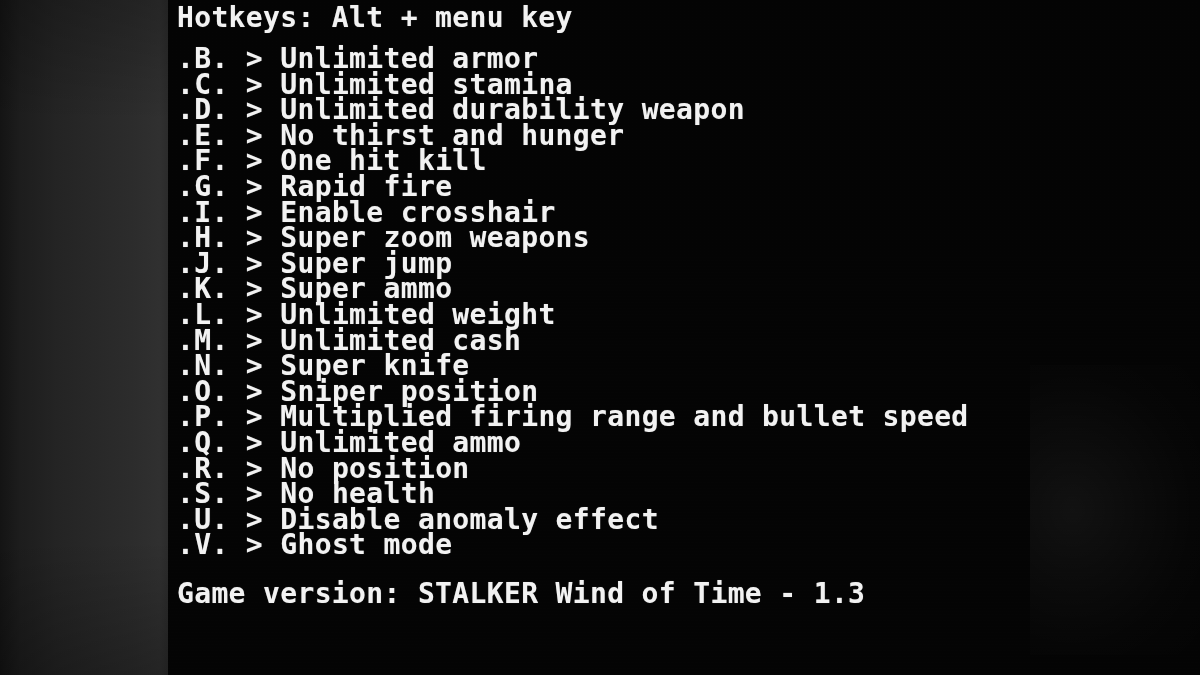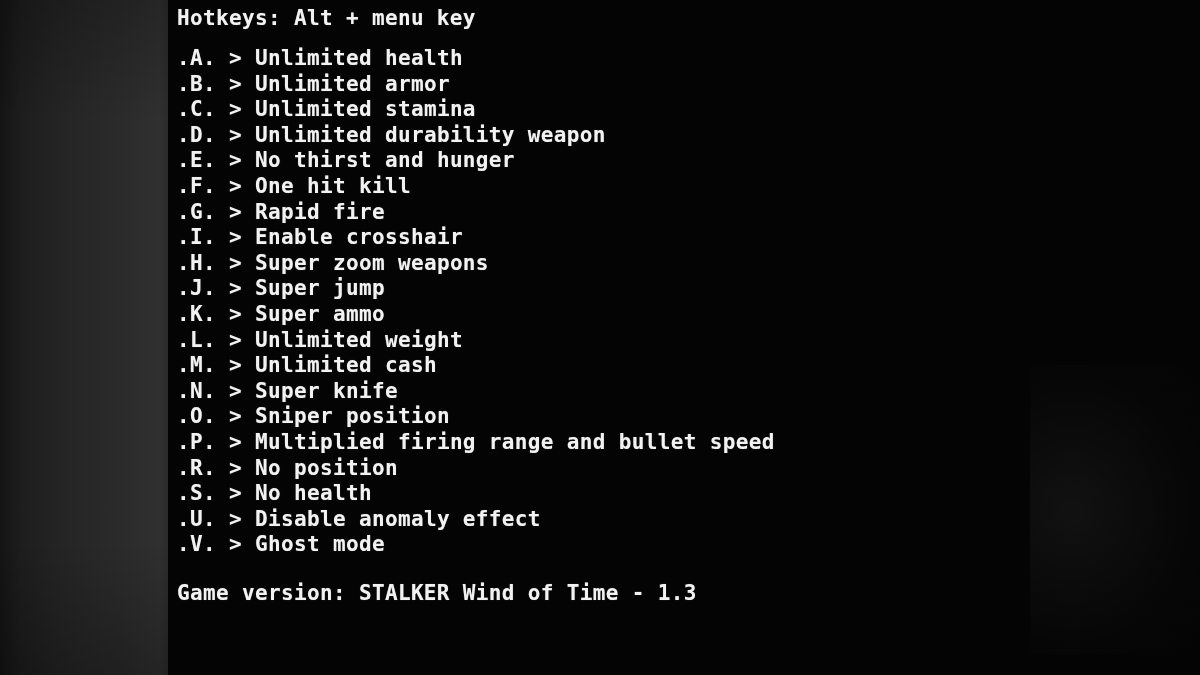--- a/index.html
+++ b/index.html
@@ -98,21 +98,21 @@
   #text-block {
     position: absolute;
     left: 9px;
     top: 5px;
     width: 1020px;
   }
 
   .line {
     height: 25.6px;
     line-height: 25.6px;
-    font-size: 21px;
+    font-size: 28px;
     letter-spacing: 0.35px;
     color: #f2f2f2;
     white-space: pre;
     font-weight: bold;
     text-shadow: 0 0 1px rgba(255,255,255,0.35);
   }
 
   .title-line {
     height: 26px;
     line-height: 26px;
@@ -144,36 +144,36 @@
   <div id="console">
     <div id="noise"></div>
 
     <div id="text-block">
 
       <div class="line title-line">Hotkeys: Alt + menu key</div>
 
       <div class="spacer"></div>
 
       <div id="cheat-list">
-          <div class="line item-row"><span class="key-tag">.A.</span> <span class="arrow">&gt;</span> <span class="item-text">Unlimited health</span></div>
           <div class="line item-row"><span class="key-tag">.B.</span> <span class="arrow">&gt;</span> <span class="item-text">Unlimited armor</span></div>
           <div class="line item-row"><span class="key-tag">.C.</span> <span class="arrow">&gt;</span> <span class="item-text">Unlimited stamina</span></div>
           <div class="line item-row"><span class="key-tag">.D.</span> <span class="arrow">&gt;</span> <span class="item-text">Unlimited durability weapon</span></div>
           <div class="line item-row"><span class="key-tag">.E.</span> <span class="arrow">&gt;</span> <span class="item-text">No thirst and hunger</span></div>
           <div class="line item-row"><span class="key-tag">.F.</span> <span class="arrow">&gt;</span> <span class="item-text">One hit kill</span></div>
           <div class="line item-row"><span class="key-tag">.G.</span> <span class="arrow">&gt;</span> <span class="item-text">Rapid fire</span></div>
           <div class="line item-row"><span class="key-tag">.I.</span> <span class="arrow">&gt;</span> <span class="item-text">Enable crosshair</span></div>
           <div class="line item-row"><span class="key-tag">.H.</span> <span class="arrow">&gt;</span> <span class="item-text">Super zoom weapons</span></div>
           <div class="line item-row"><span class="key-tag">.J.</span> <span class="arrow">&gt;</span> <span class="item-text">Super jump</span></div>
           <div class="line item-row"><span class="key-tag">.K.</span> <span class="arrow">&gt;</span> <span class="item-text">Super ammo</span></div>
           <div class="line item-row"><span class="key-tag">.L.</span> <span class="arrow">&gt;</span> <span class="item-text">Unlimited weight</span></div>
           <div class="line item-row"><span class="key-tag">.M.</span> <span class="arrow">&gt;</span> <span class="item-text">Unlimited cash</span></div>
           <div class="line item-row"><span class="key-tag">.N.</span> <span class="arrow">&gt;</span> <span class="item-text">Super knife</span></div>
           <div class="line item-row"><span class="key-tag">.O.</span> <span class="arrow">&gt;</span> <span class="item-text">Sniper position</span></div>
           <div class="line item-row"><span class="key-tag">.P.</span> <span class="arrow">&gt;</span> <span class="item-text">Multiplied firing range and bullet speed</span></div>
+          <div class="line item-row"><span class="key-tag">.Q.</span> <span class="arrow">&gt;</span> <span class="item-text">Unlimited ammo</span></div>
           <div class="line item-row"><span class="key-tag">.R.</span> <span class="arrow">&gt;</span> <span class="item-text">No position</span></div>
           <div class="line item-row"><span class="key-tag">.S.</span> <span class="arrow">&gt;</span> <span class="item-text">No health</span></div>
           <div class="line item-row"><span class="key-tag">.U.</span> <span class="arrow">&gt;</span> <span class="item-text">Disable anomaly effect</span></div>
           <div class="line item-row"><span class="key-tag">.V.</span> <span class="arrow">&gt;</span> <span class="item-text">Ghost mode</span></div>
         </div>
 
       <div class="spacer-bottom"></div>
 
       <div class="line">Game version: STALKER Wind of Time - 1.3</div>
 

